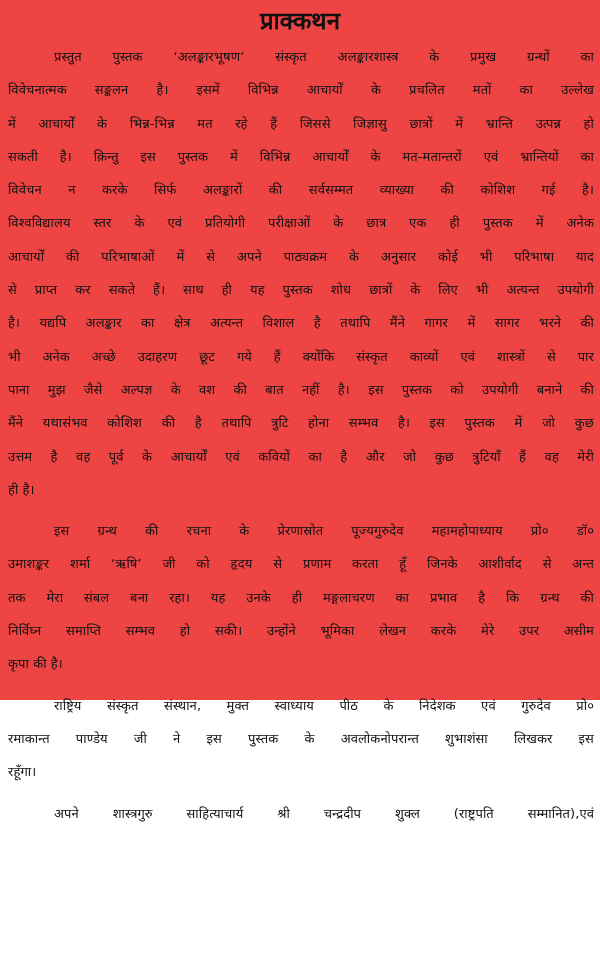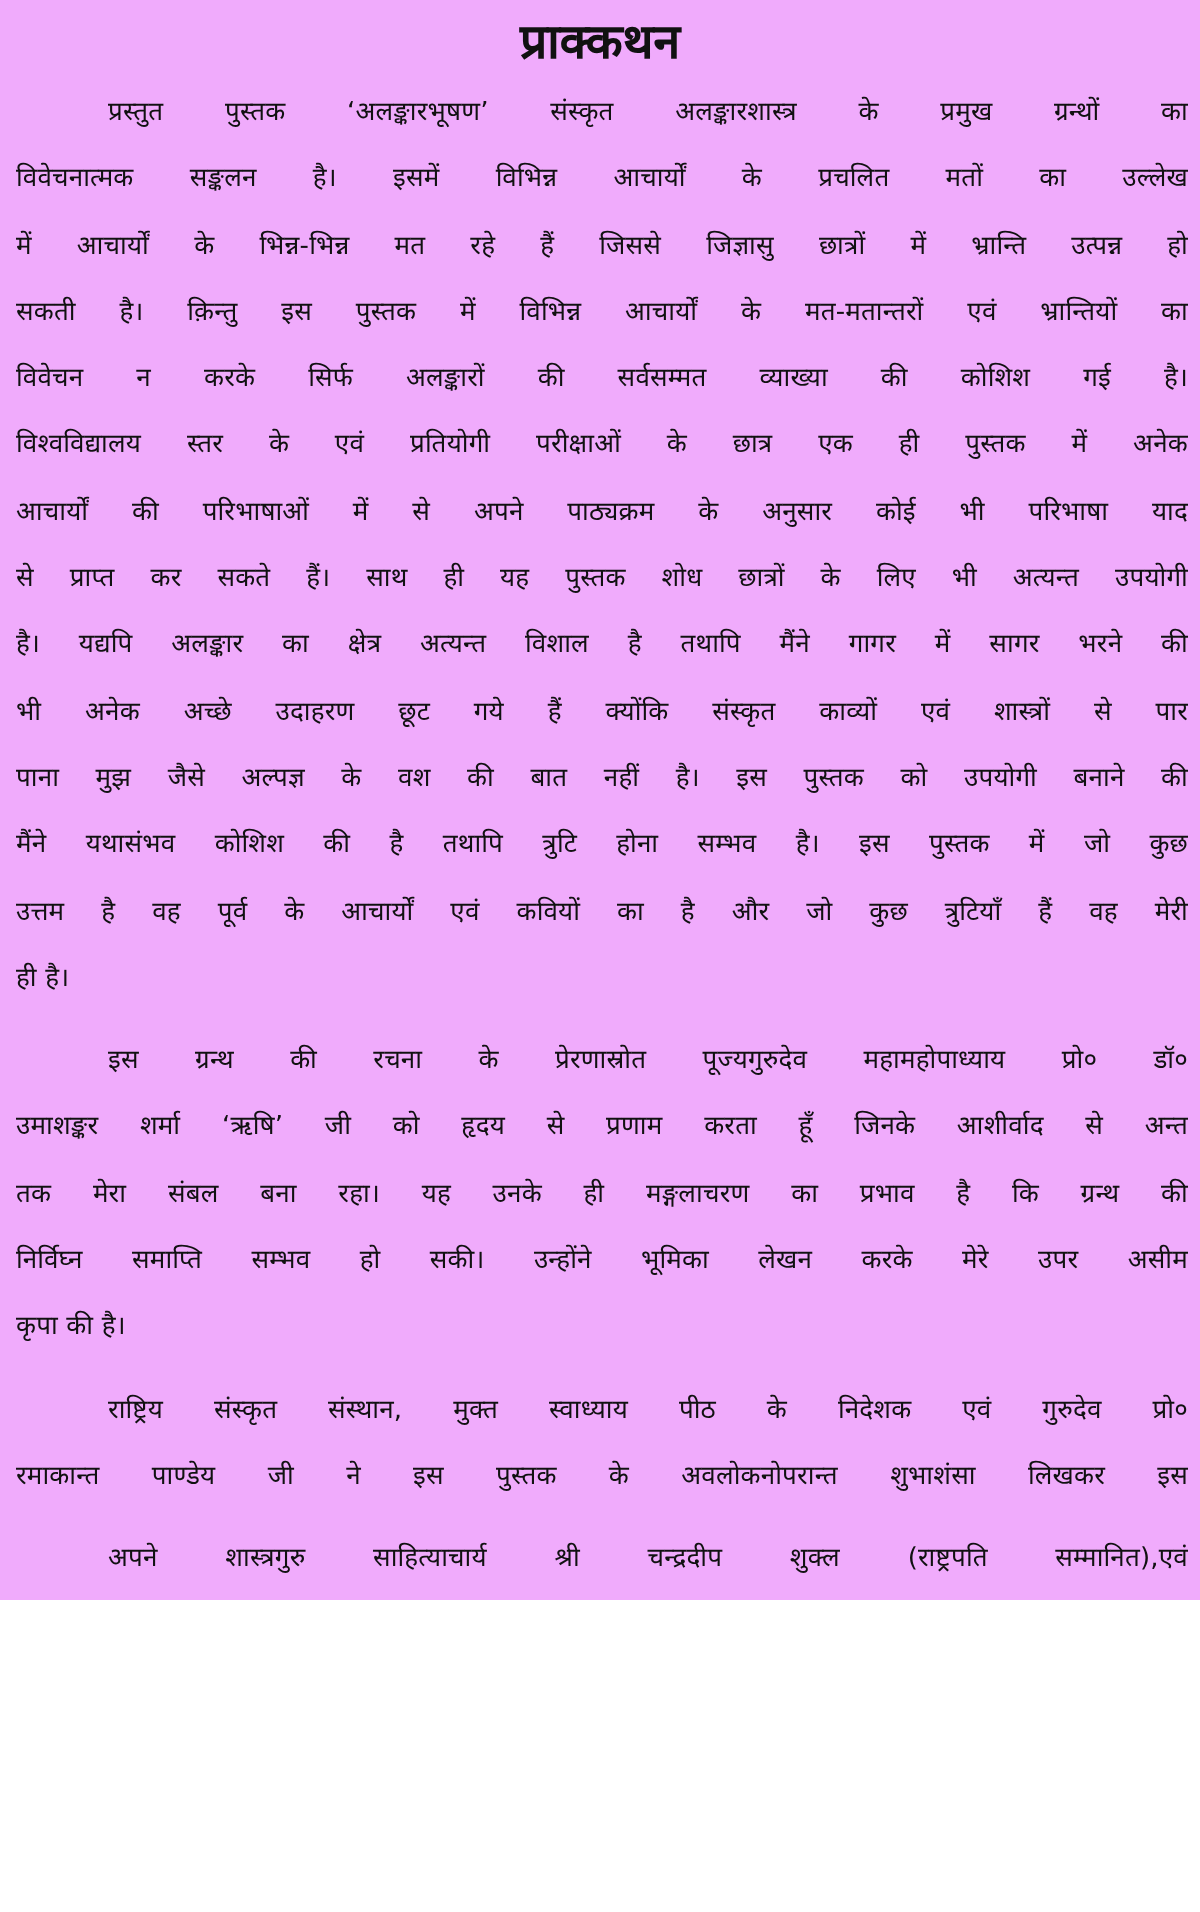--- a/index.html
+++ b/index.html
@@ -13,22 +13,22 @@
       overflow: hidden;
       position: relative;
       font-family: "DejaVu Sans", sans-serif;
       color: #111111;
     }
     .page {
       position: absolute;
       left: 0;
       top: 0;
       width: 600px;
-      height: 800px;
-      background: #f0abfc;
+      height: 700px;
+      background: #ef4444;
     }
     .title {
       position: absolute;
       top: 4px;
       left: 0;
       width: 600px;
       text-align: center;
       font-size: 24px;
       font-weight: bold;
       line-height: 34px;
@@ -95,20 +95,21 @@
       <span class="line">उमाशङ्कर शर्मा ‘ऋषि’ जी को हृदय से प्रणाम करता हूँ जिनके आशीर्वाद से अन्त</span>
       <span class="line">तक मेरा संबल बना रहा। यह उनके ही मङ्गलाचरण का प्रभाव है कि ग्रन्थ की</span>
       <span class="line">निर्विघ्न समाप्ति सम्भव हो सकी। उन्होंने भूमिका लेखन करके मेरे उपर असीम</span>
       <span class="line last">कृपा की है।</span>
     </div>
     <div class="para-gap"></div>
 
     <div class="para">
       <span class="line indent">राष्ट्रिय संस्कृत संस्थान, मुक्त स्वाध्याय पीठ के निदेशक एवं गुरुदेव प्रो०</span>
       <span class="line">रमाकान्त पाण्डेय जी ने इस पुस्तक के अवलोकनोपरान्त शुभाशंसा लिखकर इस</span>
+      <span class="line last">रहूँगा।</span>
     </div>
     <div class="para-gap"></div>
 
     <div class="para">
       <span class="line indent">अपने शास्त्रगुरु साहित्याचार्य श्री चन्द्रदीप शुक्ल (राष्ट्रपति सम्मानित),एवं</span>
 
     </div>
   </div>
 </div>
 

